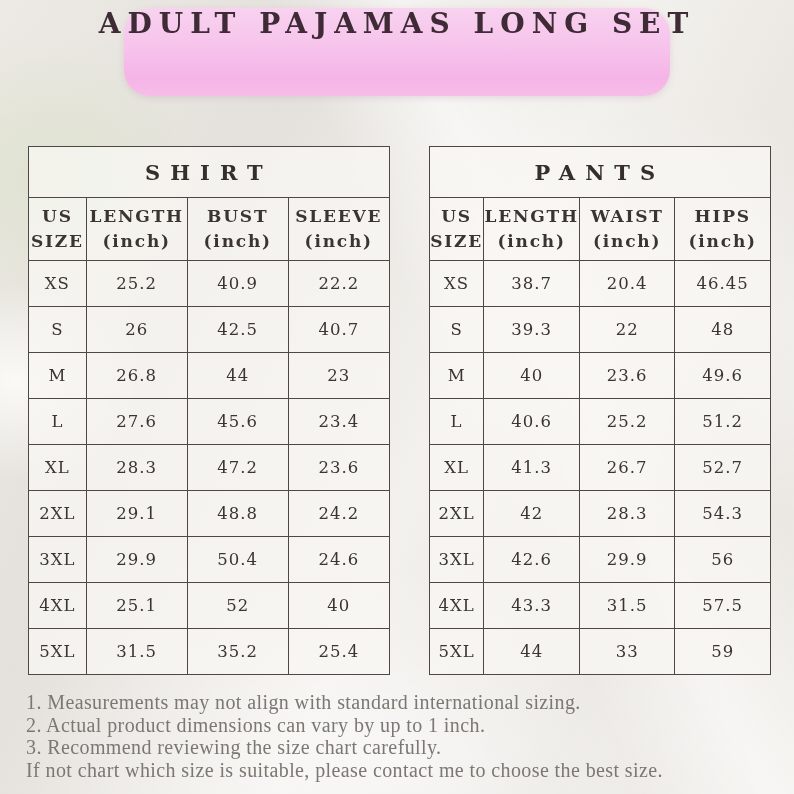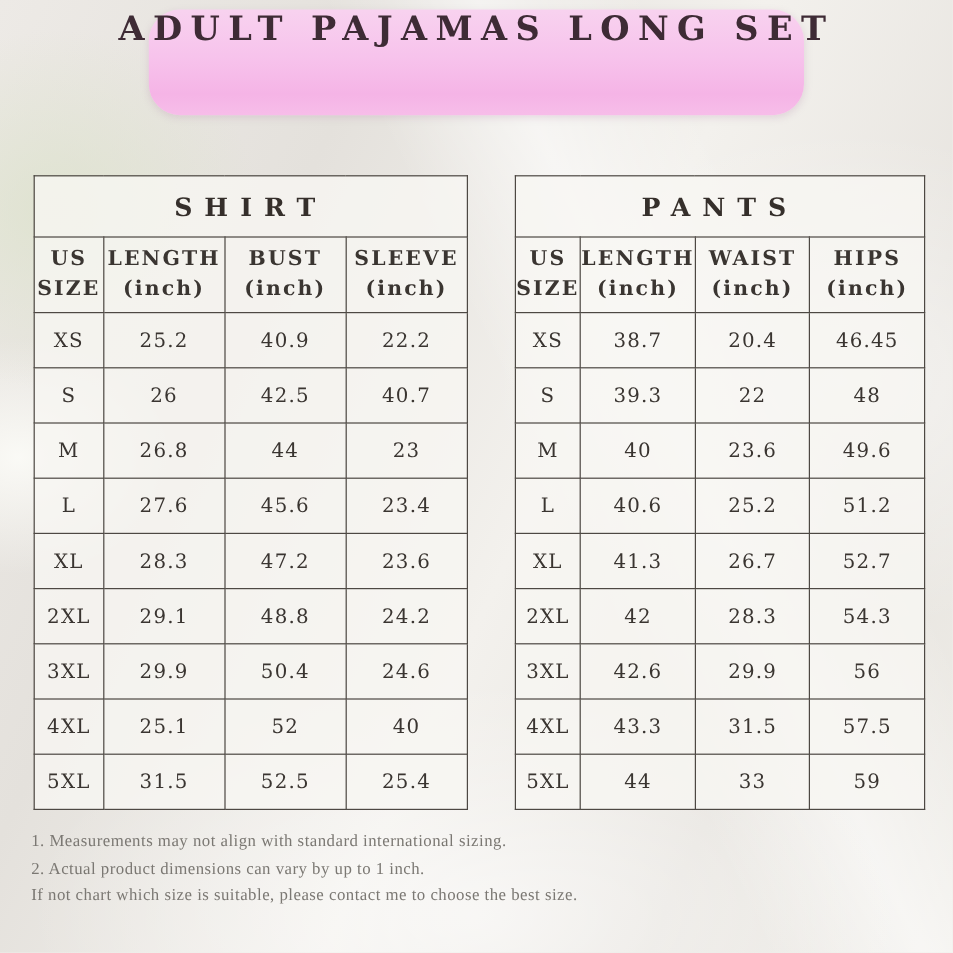--- a/index.html
+++ b/index.html
@@ -59,21 +59,21 @@
   }
   .col-head-cell{height:62px;font-weight:bold;}
   .col-head-line{display:block;font-size:17px;letter-spacing:1.8px;line-height:1.45;}
   .data-cell{height:45px;font-size:16.5px;letter-spacing:1px;}
   .size-col{width:16%;}
   
   .notes{
     margin:16px 20px 0 26px;
     color:#7b7873;
     font-family:"Liberation Serif", serif;
-    font-size:14px;
+    font-size:20px;
     line-height:22.5px;
     letter-spacing:0.4px;
   }
   .note-line{white-space:nowrap;}
 </style>
 </head>
 <body>
 
 <div class="page">
 
@@ -158,21 +158,21 @@
       </tr>
       <tr>
         <td class="data-cell">4XL</td>
         <td class="data-cell">25.1</td>
         <td class="data-cell">52</td>
         <td class="data-cell">40</td>
       </tr>
       <tr>
         <td class="data-cell">5XL</td>
         <td class="data-cell">31.5</td>
-        <td class="data-cell">52.5</td>
+        <td class="data-cell">35.2</td>
         <td class="data-cell">25.4</td>
       </tr>
     </tbody>
       </table>
 
     <table class="size-table right">
       <colgroup>
           <col class="size-col">
           <col>
           <col>
@@ -257,16 +257,17 @@
         <td class="data-cell">59</td>
       </tr>
     </tbody>
       </table>
 
   </div>
 
   <div class="notes">
     <div class="note-line">1. Measurements may not align with standard international sizing.</div>
     <div class="note-line">2. Actual product dimensions can vary by up to 1 inch.</div>
+    <div class="note-line">3. Recommend reviewing the size chart carefully.</div>
     <div class="note-line">If not chart which size is suitable, please contact me to choose the best size.</div>
   </div>
 
 </div>
 
 </body></html>

